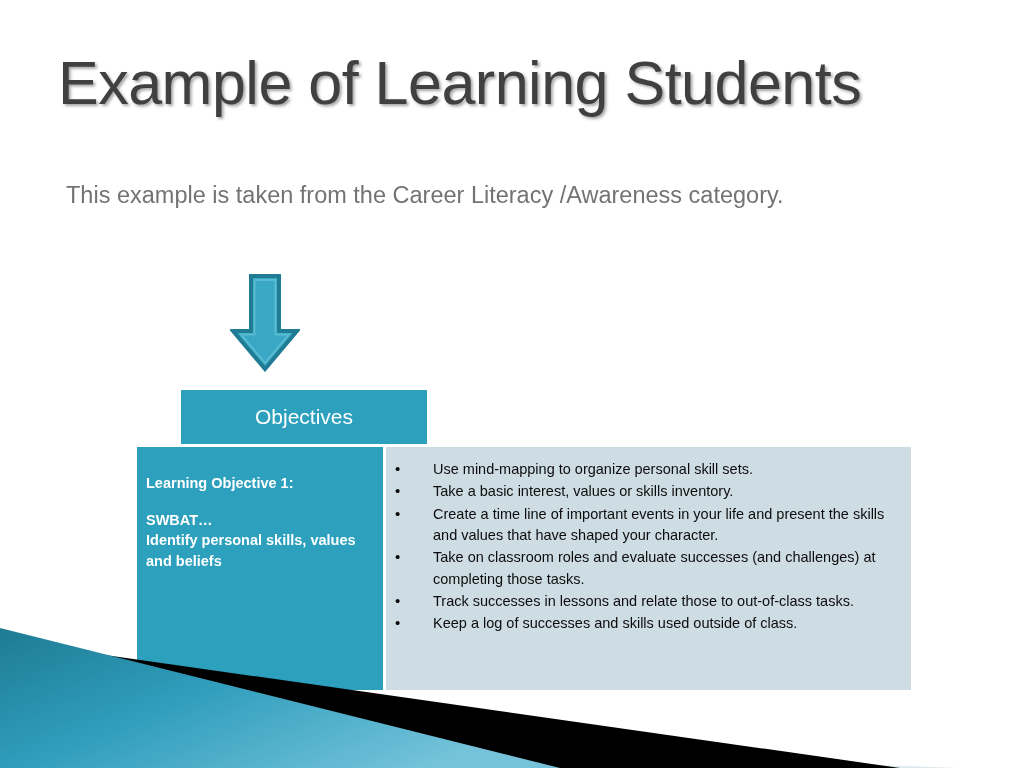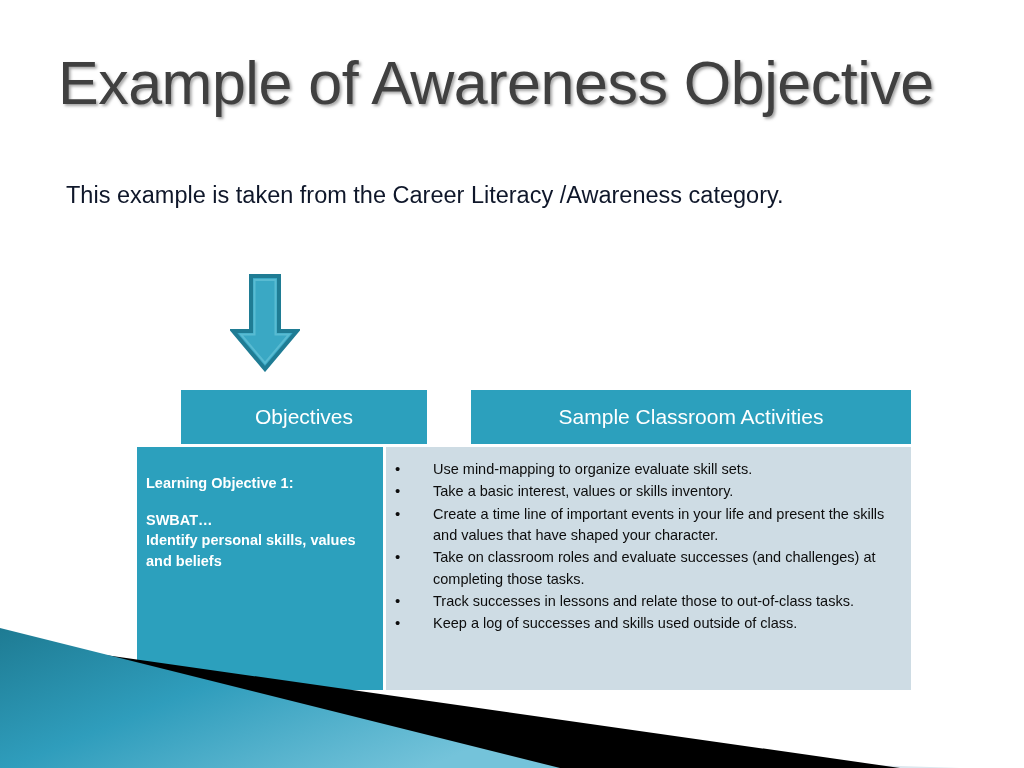--- a/index.html
+++ b/index.html
@@ -34,21 +34,21 @@
     color: #404040;
     text-shadow: 2px 2px 3px rgba(120,120,120,0.65);
     white-space: nowrap;
   }
 
   
   .body-line {
     position: absolute;
     left: 66px;
     font-size: 23.5px;
-    color: #0f172a;
+    color: #737373;
     white-space: nowrap;
   }
   #body-line-1 { top: 182px; }
   #body-line-2 { top: 243px; }
 
   
   #down-arrow {
     position: absolute;
     left: 230px;
     top: 274px;
@@ -132,48 +132,47 @@
     width: 1024px;
     height: 170px;
     pointer-events: none;
   }
 </style>
 </head>
 <body>
 
 <div id="slide">
 
-  <div id="slide-title">Example of Awareness Objective</div>
+  <div id="slide-title">Example of Learning Students</div>
 
   <div id="body-line-1" class="body-line">This example is taken from the Career Literacy /Awareness category.</div>
 
   <svg id="down-arrow" viewBox="0 0 70 98">
     <polygon points="21,2 49,2 49,57 67,57 35,95 3,57 21,57" fill="#3AA8C4" stroke="#1F7C94" stroke-width="4" stroke-linejoin="miter"></polygon>
     <polygon points="24.5,6 45.5,6 45.5,60.5 59,60.5 35,89 11,60.5 24.5,60.5" fill="none" stroke="#59BBD2" stroke-width="2"></polygon>
   </svg>
 
   <div id="objectives-table">
 
     <div class="table-header-row">
       <div class="header-cell col-left">Objectives</div>
-      <div class="header-cell col-right">Sample Classroom Activities</div>
     </div>
 
     <div class="table-body-row">
 
       <div class="body-cell-left col-left">
         <div>Learning Objective 1:</div>
         <div class="objective-spacer"></div>
         <div>SWBAT…</div>
         <div>Identify personal skills, values and beliefs</div>
       </div>
 
       <div class="body-cell-right col-right">
         <ul class="activity-list">
-          <li>Use mind-mapping to organize evaluate skill sets.</li>
+          <li>Use mind-mapping to organize personal skill sets.</li>
           <li>Take a basic interest, values or skills inventory.</li>
           <li>Create a time line of important events in your life and present the skills and values that have shaped your character.</li>
           <li>Take on classroom roles and evaluate successes (and challenges) at completing those tasks.</li>
           <li>Track successes in lessons and relate those to out-of-class tasks.</li>
           <li>Keep a log of successes and skills used outside of class.</li>
         </ul>
       </div>
 
     </div>
   </div>

